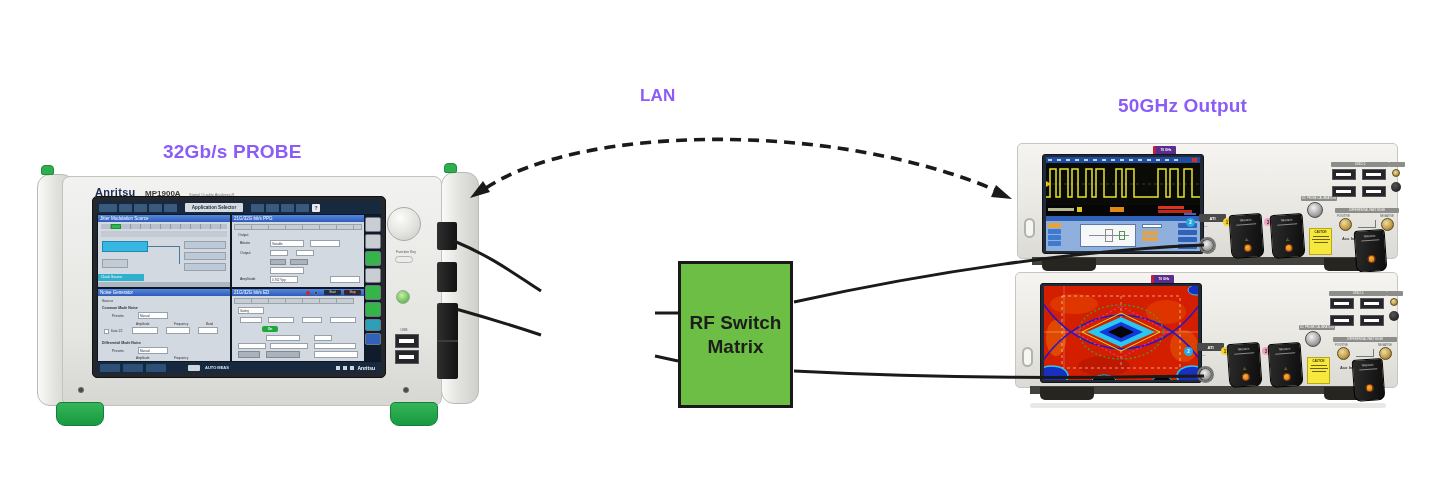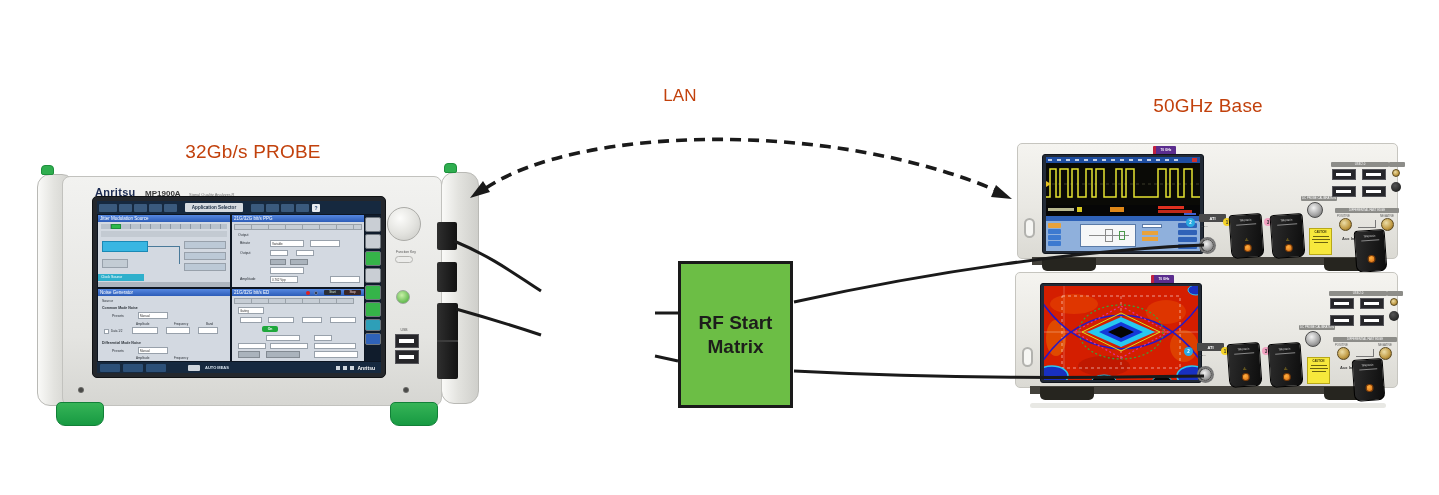--- a/index.html
+++ b/index.html
@@ -1,19 +1,19 @@
 <!DOCTYPE html>
 <html><head>
 <meta charset="utf-8">
 <style>
   html,body{margin:0;padding:0;background:#fff}
   #canvas{position:relative;width:1439px;height:495px;background:#ffffff;overflow:hidden;
           font-family:"Liberation Sans","DejaVu Sans",sans-serif;color:#231f20}
   .a{position:absolute;box-sizing:border-box}
-  .dlabel{font-weight:normal;font-size:19px;text-align:center;color:#c2410c;letter-spacing:.2px}
+  .dlabel{font-weight:bold;font-size:19px;color:#8b5cf6;letter-spacing:.2px}
   .gbox{display:flex;align-items:center;justify-content:center;text-align:center;
         font-weight:bold;font-size:19px;line-height:1.22;color:#1d1d1b;
         border:3px solid #1a1a1a;padding:4px}
   
   .handle{width:38px;height:232px;border-radius:13px;border:1px solid #b9b9b5;
           background:linear-gradient(90deg,#fafaf8,#e3e3df 45%,#cfcfcb)}
   .hcap{width:13px;height:10px;border-radius:4px 4px 2px 2px;background:#2fae4f;border:1px solid #1d8f3c}
   .bertbody{border-radius:8px;border:1px solid #c2c2be;
             background:linear-gradient(180deg,#f2f2f0,#e4e4e1 70%,#d6d6d2)}
   .bfoot{width:48px;height:24px;border-radius:5px 5px 9px 9px;border:1px solid #128038;
@@ -63,21 +63,21 @@
   .glabel{background:#8d8d89;color:#fff;font-size:2.8px;text-align:center;line-height:4.5px;
           border-radius:1px;white-space:nowrap;overflow:hidden}
   .mtxt{font-size:2.8px;color:#555;white-space:nowrap}
 </style>
 </head>
 <body>
 
 <div id="canvas">
 
   <div class="a dlabel" style="left:163px;top:141px;width:180px">32Gb/s PROBE</div>
-  <div class="a dlabel" style="left:1118px;top:95px;width:180px">50GHz Base</div>
+  <div class="a dlabel" style="left:1118px;top:95px;width:180px">50GHz Output</div>
   <div class="a dlabel" style="left:640px;top:86px;width:80px;font-size:17px">LAN</div>
 
   <div class="a" style="left:35px;top:160px;width:450px;height:280px">
 
     <div class="a handle" style="left:2px;top:14px"></div>
     <div class="a handle" style="left:406px;top:12px"></div>
     <div class="a hcap" style="left:6px;top:5px"></div>
     <div class="a hcap" style="left:409px;top:3px"></div>
 
     <div class="a bertbody" style="left:27px;top:16px;width:380px;height:230px"></div>
@@ -221,21 +221,21 @@
     <div class="a" style="left:362px;top:168px;width:14px;font-size:3.4px;color:#555;text-align:center">USB</div>
     <div class="a usbp" style="left:360px;top:174px;width:24px;height:14px"></div>
     <div class="a usbp" style="left:360px;top:190px;width:24px;height:14px"></div>
 
     <div class="a blackmod" style="left:402px;top:62px;width:20px;height:28px"></div>
     <div class="a blackmod" style="left:402px;top:102px;width:20px;height:30px"></div>
     <div class="a blackmod" style="left:402px;top:143px;width:21px;height:76px;background:linear-gradient(90deg,#2f2f2f,#121212),linear-gradient(#000,#000)"></div>
     <div class="a" style="left:402px;top:180px;width:21px;height:2px;background:#3c3c3c"></div>
   </div>
 
-  <div class="a gbox" style="left: 678px; top: 261px; width: 115px; height: 147px; background: rgb(108, 190, 69); border-color: rgb(26, 26, 26);">RF Start Matrix</div>
+  <div class="a gbox" style="left: 678px; top: 261px; width: 115px; height: 147px; background: rgb(108, 190, 69); border-color: rgb(26, 26, 26);">RF Switch Matrix</div>
 
   <div class="a scope" style="left:1017px;top:143px;width:381px;height:116px">
     <div class="a sfeetstrip" style="left:14px;top:113px;width:352px"></div>
     <div class="a sfoot" style="left:24px;top:114px"></div>
     <div class="a sfoot" style="left:306px;top:114px"></div>
     <div class="a powerbtn" style="left:6px;top:74px"></div>
     <div class="a" style="left:26px;top:3px;white-space:nowrap">
       <span style="font-size:5px;font-weight:bold;color:#12365e">Tektronix</span>
       <span style="font-size:4px;color:#444;margin-left:4px">DPO77002SX ATI Performance Oscilloscope</span>
     </div>

